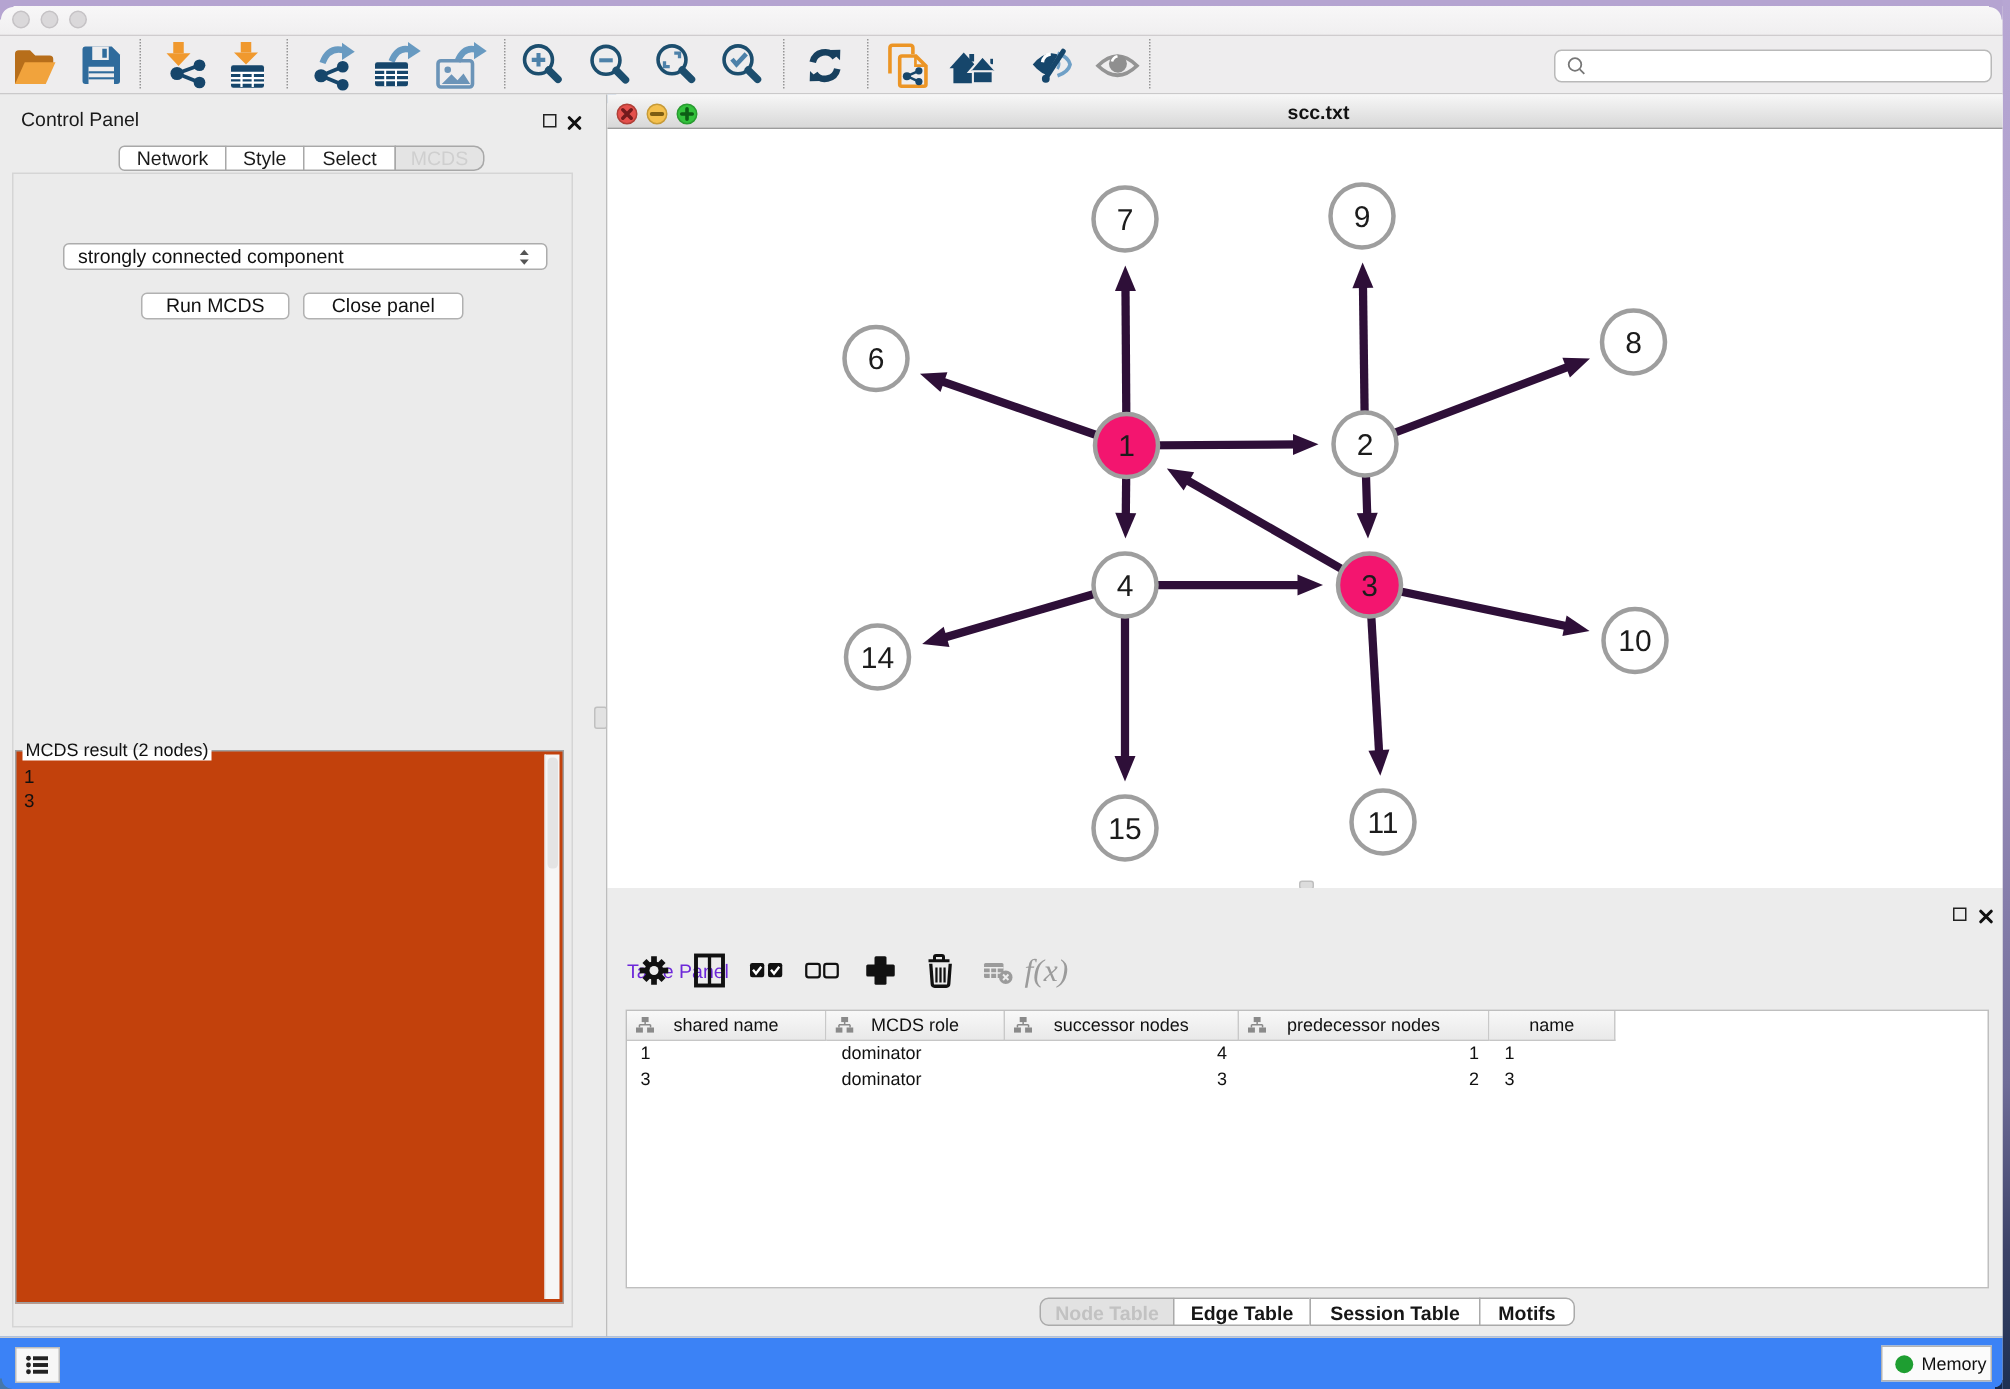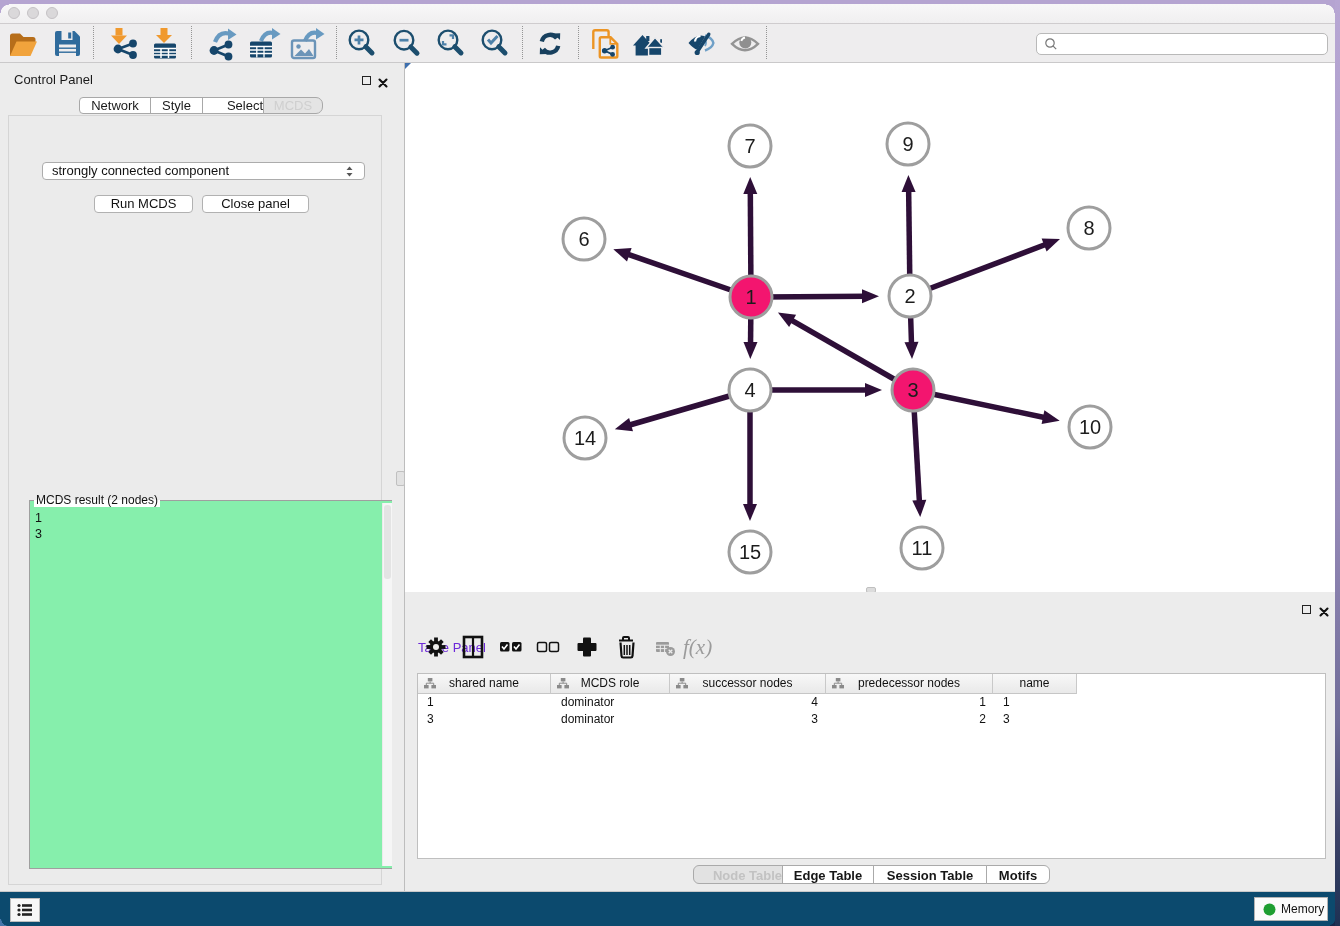--- a/index.html
+++ b/index.html
@@ -32,21 +32,21 @@
 #cpClose{position:absolute;left:378px;top:11px;}
 .tabrow .tab{position:absolute;top:0;height:15px;background:#fff;border:1px solid #a8a8a8;
  font-size:13px;color:#1a1a1a;text-align:center;line-height:15px;}
 #cpTabs{left:79px;top:97px;width:260px;height:17px;}
 #cpBox{left:8px;top:52px;width:374px;height:770px;background:#ebebeb;border:1px solid #d5d5d5;box-sizing:border-box;}
 #optlab{position:absolute;left:0;top:23px;width:100%;text-align:center;font-size:13px;color:#111;}
 #combo{position:absolute;left:33px;top:46px;width:312px;height:16px;background:#fff;
  border:1px solid #acacac;border-radius:4px;font-size:13px;color:#111;line-height:16px;padding-left:9px;}
 .btn{position:absolute;top:79px;height:16px;background:#fff;border:1px solid #b1b1b1;border-radius:4px;
  font-size:13px;color:#111;text-align:center;line-height:16px;}
-#fieldset{position:absolute;left:20px;top:384px;width:364px;height:367px;background:#86efac;
+#fieldset{position:absolute;left:1px;top:384px;width:364px;height:367px;background:#c2410c;
  border:1px solid #9f9f9f;}
 #fslegend{position:absolute;left:4px;top:-8px;font-size:12px;color:#111;padding:0 2px;
  background:linear-gradient(#ebebeb 50%,#ffffff 50%);}
 #fsbody{position:absolute;left:5px;top:9px;font-size:12.5px;color:#111;line-height:16px;}
 #fsscroll{position:absolute;right:2px;top:2px;width:9px;height:363px;background:#f6f6f6;border-left:1px solid #ebebeb;}
 #fsthumb{position:absolute;left:1px;top:2px;width:7px;height:74px;background:#e4e4e4;border-radius:3px;}
 
 #vdiv{left:392px;top:63px;width:13px;height:828px;background:#ececec;border-right:1px solid #bdbdbd;box-sizing:border-box;}
 #vgrip{position:absolute;left:4px;top:408px;width:7px;height:13px;background:#e2e2e2;border:1px solid #c0c0c0;border-radius:2px;}
 
@@ -63,21 +63,21 @@
 #tbl{position:absolute;left:12px;top:81px;width:909px;height:186px;background:#fff;border:1px solid #bfbfbf;box-sizing:border-box;}
 #thead{position:absolute;left:0;top:0;width:100%;height:20px;}
 .th{position:absolute;top:0;height:20px;border-right:1px solid #c9c9c9;border-bottom:1px solid #c6c6c6;
  background:linear-gradient(#f8f8f8,#e9e9e9);font-size:12px;color:#111;text-align:center;line-height:19px;box-sizing:border-box;}
 .td{position:absolute;font-size:12px;color:#111;height:17px;line-height:17px;}
 .thi{position:absolute;top:4px;}
 .btabs .tab2{position:absolute;top:0;height:19px;background:#fff;border:1px solid #aaa;
  font-size:13px;font-weight:600;color:#161616;text-align:center;line-height:19px;box-sizing:border-box;}
 #btabs{left:288px;top:273px;width:357px;height:19px;}
 
-#statusbar{left:0;top:891px;width:1335px;height:35px;background:#0c4a6e;border-top:1px solid #c9c9c9;box-sizing:border-box;}
+#statusbar{left:0;top:891px;width:1335px;height:35px;background:#3b82f6;border-top:1px solid #c9c9c9;box-sizing:border-box;}
 #listbtn{position:absolute;left:10px;top:6px;width:28px;height:22px;background:#f7f7f7;border:1px solid #bdbdbd;}
 #membtn{position:absolute;left:1254px;top:5px;width:74px;height:24px;background:#fbfbfb;border:1px solid #b3b3b3;
  font-size:12px;color:#111;box-sizing:border-box;}
 </style></head>
 <body>
 <div class="abs" id="wallTop"></div>
 <div class="abs" id="wallRight"></div>
 
 <div class="abs" id="titlebar">
   <div class="tl" style="left:8px;"></div>
@@ -243,21 +243,21 @@
 
 <div class="abs" id="leftpanel">
   <div id="cpTitle">Control Panel</div>
   <div id="cpFloat"></div>
   <div id="cpClose"><svg width="10" height="10" viewBox="0 0 10 10">
         <path d="M1.5 1.5 L8.5 8.5 M8.5 1.5 L1.5 8.5" stroke="#111" stroke-width="2.1" stroke-linecap="round"></path>
       </svg></div>
   <div class="abs tabrow" id="cpTabs" style="left:79px;top:34px;width:260px;height:17px;">
     <div class="tab" style="left:0;width:70px;border-radius:4px 0 0 4px;">Network</div>
     <div class="tab" style="left:71px;width:51px;">Style</div>
-    <div class="tab" style="left:123px;width:60px;padding-left:12px;">Select</div>
+    <div class="tab" style="left:123px;width:60px;">Select</div>
     <div class="tab" style="left:184px;width:58px;background:#e4e4e4;color:#cfcfcf;border-radius:0 7px 7px 0;">MCDS</div>
   </div>
   <div class="abs" id="cpBox">
     <div id="combo">strongly connected component
       <svg width="9" height="13" style="position:absolute;right:10px;top:2px;" viewBox="0 0 9 13">
         <path d="M1.5 5L4.5 1.5L7.5 5Z" fill="#555"></path>
           <path d="M1.5 8L4.5 11.5L7.5 8Z" fill="#555"></path>
       </svg>
     </div>
     <div class="btn" style="left:85px;width:97px;">Run MCDS</div>
@@ -273,20 +273,31 @@
 </div>
 
 <div class="abs" id="vdiv">
     <div id="vgrip"></div>
   </div>
 
 <div class="abs" id="netframe">
   <svg width="8" height="8" style="position:absolute;left:0;top:0;" viewBox="0 0 8 8">
       <path d="M0 0 H6 L0 6 z" fill="#3e6fae"></path>
     </svg>
+  <div id="nfbar">
+    <svg width="70" height="23" style="position:absolute;left:0;top:0;" viewBox="0 0 70 23">
+      <circle cx="13" cy="13" r="6.5" fill="#e4504c" stroke="#b04038" stroke-width="1"></circle>
+      <path d="M10.2 10.2L15.8 15.8M15.8 10.2L10.2 15.8" stroke="#731a1c" stroke-width="2.4" stroke-linecap="round"></path>
+      <circle cx="33" cy="13" r="6.5" fill="#f4c04e" stroke="#c79b38" stroke-width="1"></circle>
+      <path d="M29.5 13L36.5 13" stroke="#7d5d12" stroke-width="2.6" stroke-linecap="round"></path>
+      <circle cx="53" cy="13" r="6.5" fill="#33c23c" stroke="#2a9b31" stroke-width="1"></circle>
+      <path d="M49.5 13L56.5 13M53 9.5L53 16.5" stroke="#0d5e15" stroke-width="2.4" stroke-linecap="round"></path>
+    </svg>
+    <div id="nftitle">scc.txt</div>
+  </div>
   <svg id="graph" width="930" height="506" style="position:absolute;left:0;top:23px;" viewBox="0 0 930 506">
     <g id="gedges" stroke="#2e0f38" fill="#2e0f38">
     <path d="M346 211L345.3 103.0" class="e"></path>
         <polygon points="345.2,91.0 352.3,108.0 338.3,108.0" class="a"></polygon>
     <path d="M346 211L219.6 167.1" class="e"></path>
         <polygon points="208.3,163.2 226.6,162.1 222.0,175.4" class="a"></polygon>
     <path d="M346 211L462.0 210.3" class="e"></path>
         <polygon points="474.0,210.2 457.0,217.3 457.0,203.3" class="a"></polygon>
     <path d="M346 211L345.5 261.0" class="e"></path>
         <polygon points="345.3,273.0 338.5,255.9 352.5,256.1" class="a"></polygon>
@@ -432,21 +443,21 @@
       <span class="td" style="left:495px;top:20px;width:73px;text-align:right;">1</span>
       <span class="td" style="left:585px;top:20px;">1</span>
       <span class="td" style="left:9px;top:37px;">3</span>
       <span class="td" style="left:143px;top:37px;">dominator</span>
       <span class="td" style="left:330px;top:37px;width:70px;text-align:right;">3</span>
       <span class="td" style="left:495px;top:37px;width:73px;text-align:right;">2</span>
       <span class="td" style="left:585px;top:37px;">3</span>
     </div>
   </div>
   <div class="abs btabs" id="btabs">
-    <div class="tab2" style="left:0;width:90px;background:#e2e2e2;color:#c2c2c2;border-radius:6px 0 0 6px;text-align:right;">Node Table</div>
+    <div class="tab2" style="left:0;width:90px;background:#e2e2e2;color:#c2c2c2;border-radius:6px 0 0 6px;">Node Table</div>
     <div class="tab2" style="left:89px;width:92px;">Edge Table</div>
     <div class="tab2" style="left:180px;width:114px;">Session Table</div>
     <div class="tab2" style="left:293px;width:64px;border-radius:0 6px 6px 0;">Motifs</div>
   </div>
 </div>
 
 <div class="abs" id="statusbar">
   <div id="listbtn">
     <svg width="28" height="22" viewBox="0 0 28 22">
       <circle cx="8" cy="6.5" r="1.6" fill="#222"></circle>

